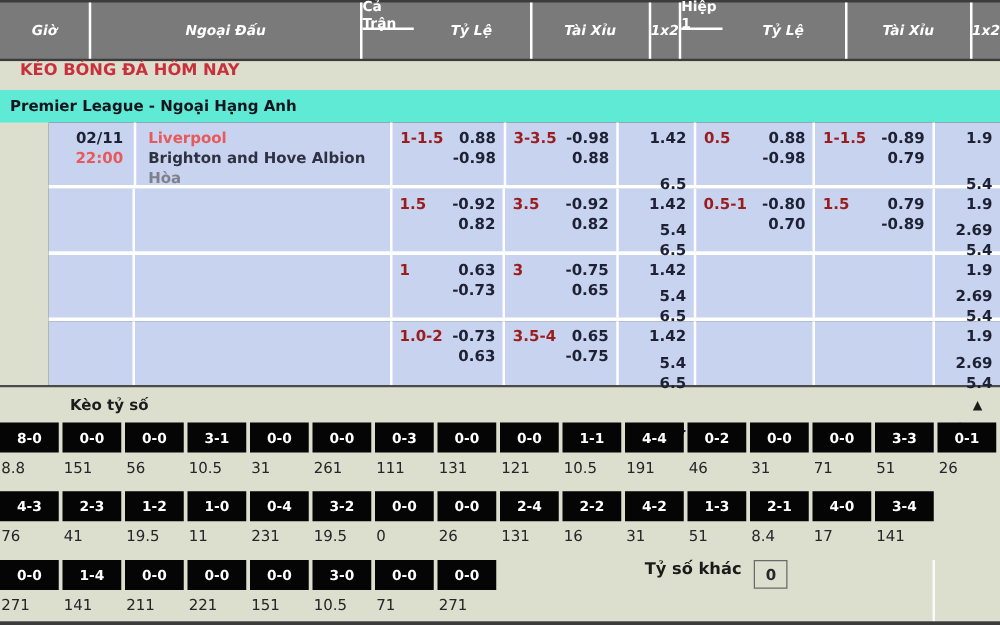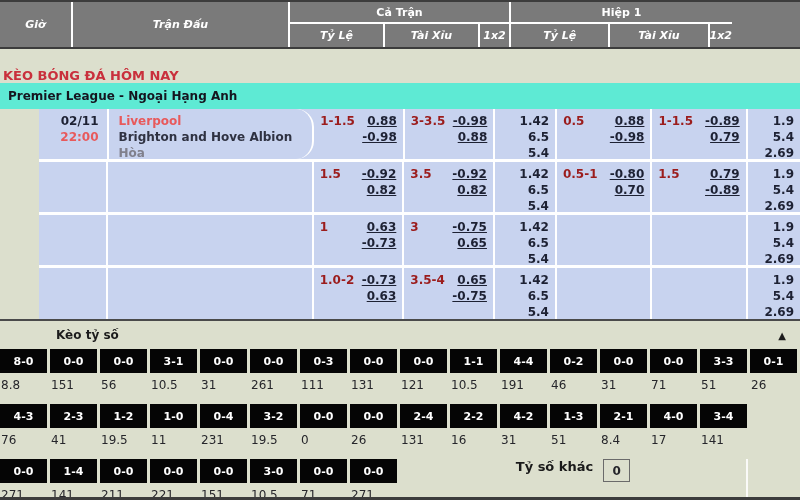--- a/index.html
+++ b/index.html
@@ -6,48 +6,48 @@
   body { font-family:"DejaVu Sans","Liberation Sans",sans-serif; background:#fff; }
   .app { width:800px; height:500px; overflow:hidden; background:#dcdfcd; border-bottom:3px solid #3c3c3c; }
 
   
   .hdr { background:#7a7a7a; border-top:2px solid #3c3c3c; border-bottom:2px solid #3c3c3c; color:#fff; font-size:11px; font-weight:bold; }
   .hrow { display:flex; height:45px; }
   .hcell { display:flex; align-items:center; justify-content:center; border-right:2px solid #fff;font-style:italic; }
   .w-time { width:73px; } .w-match { width:217px; }
   .w-fthdp { width:95px; } .w-ftou { width:95px; } .w-ft1x2 { width:65px; }
   .w-h1hdp { width:100px; } .w-h1ou { width:100px; } .w-h11x2 { width:55px; }
-  .hstack { width:221px; display:flex; flex-direction:column; border-right:2px solid #fff;text-align:right; }
+  .hstack { width:255px; display:flex; border-right:2px solid #fff; }
   .hstack.last { border-right:none; }
   .htop { height:22px; display:flex; align-items:center; justify-content:center; border-bottom:2px solid #fff; }
   .hsub { display:flex; flex:1; }
   .hsub .hcell { height:100%; }
   .hsub .hcell:last-child { border-right:none; flex:1; }
 
   
-  .titlebar { height:34px; display:flex; align-items:flex-end; padding-left:3px; background:#dcdfcd; color:#c9303c; font-size:13px; font-weight:bold; }
+  .titlebar { height:23px; display:flex; align-items:flex-start; padding-left:16px; background:#dcdfcd; color:#c9303c; font-size:13px; font-weight:bold; }
   .leaguebar { height:26px; display:flex; align-items:center; padding-left:8px; background:#5eead4; color:#15151f; font-size:12px; font-weight:bold; }
 
   
   .otable { background:#0f172a;margin-left:39px; }
   .orow { display:flex; height:53px; border-bottom:3px solid #fff; background:#c8d3ef; }
   .orow:last-child { border-bottom:none; height:51px; }
   .ocell { border-right:2px solid #fff; font-size:12px; font-weight:bold; color:#1d2133; }
   .orow .ocell:last-child { border-right:none; }
   .time-cell { display:flex; flex-direction:column; align-items:flex-end; padding:4px 8px 0 0; line-height:16px; }
   .mdate { color:#1d2133; }
   .mtime { color:#e8595b; }
-  .match-cell { display:flex; flex-direction:column; padding:4px 0 0 10px; line-height:16px;border-radius:18px; }
+  .match-cell { display:flex; flex-direction:column; padding:4px 0 0 10px; line-height:16px; }
   .home { color:#e8595b; }
   .away { color:#2f3242; }
   .draw { color:#80808c; }
   .oddcell { display:flex; align-items:flex-start; padding:4px 6px 0 6px; line-height:16px; }
   .line { color:#9b1c1c; }
-  .stk { margin-left:auto; display:flex; flex-direction:column; align-items:flex-end;text-decoration:underline; }
-  .x2cell { display:flex; flex-direction:column; align-items:flex-end; padding:4px 6px 0 0; line-height:16px; }
+  .stk { margin-left:auto; display:flex; flex-direction:column; align-items:flex-end; }
+  .x2cell { display:flex; flex-direction:column; align-items:flex-end; padding:4px 6px 0 0; line-height:16px;gap:21px; }
 
   .divider { height:2px; background:#4a4a4a; }
 
   
   .ssec { background:#dcdfcd; }
   .ssec-head { height:28px; display:flex; align-items:center; padding-left:8px; }
   .ssec-label { font-size:12px; font-weight:bold; color:#1c1c1c;margin-left:48px; }
   .collapse { margin-left:auto; padding-right:14px; font-size:10px; color:#1c1c1c; cursor:pointer; }
   .srow { display:flex; height:52px; margin-bottom:3px; }
   .srow.lastrow { margin-bottom:0; height:49px; }
@@ -60,21 +60,21 @@
   .tail-cell { width:50px; }
 </style>
 </head>
 <body>
 
 <div class="app">
 
   <div class="hdr">
     <div class="hrow">
       <div class="hcell w-time">Giờ</div>
-      <div class="hcell w-match">Trận Đấu</div>
+      <div class="hcell w-match">Ngoại Đấu</div>
       <div class="hstack">
         <div class="htop">Cả Trận</div>
         <div class="hsub">
           <div class="hcell w-fthdp">Tỷ Lệ</div>
           <div class="hcell w-ftou">Tài Xỉu</div>
           <div class="hcell">1x2</div>
         </div>
       </div>
       <div class="hstack last">
         <div class="htop">Hiệp 1</div>

